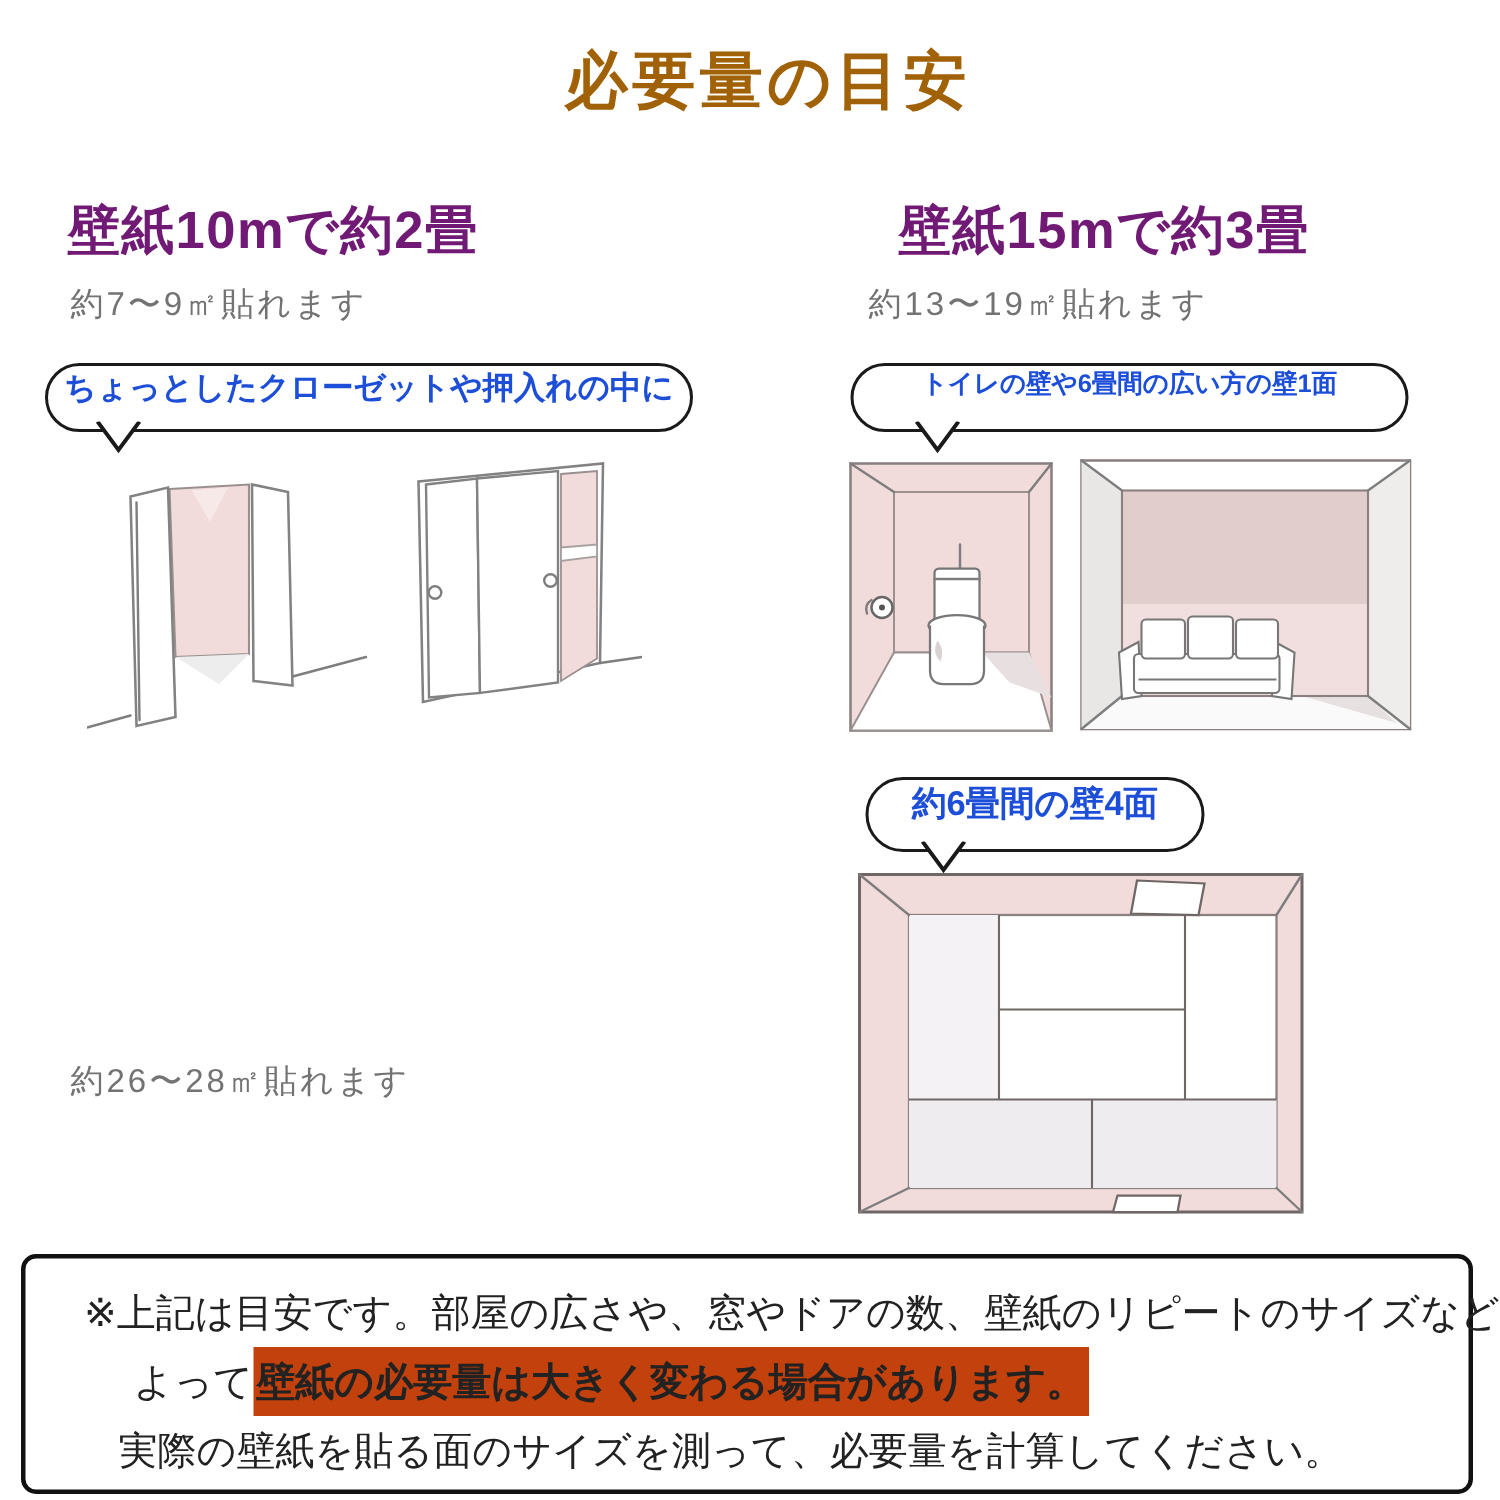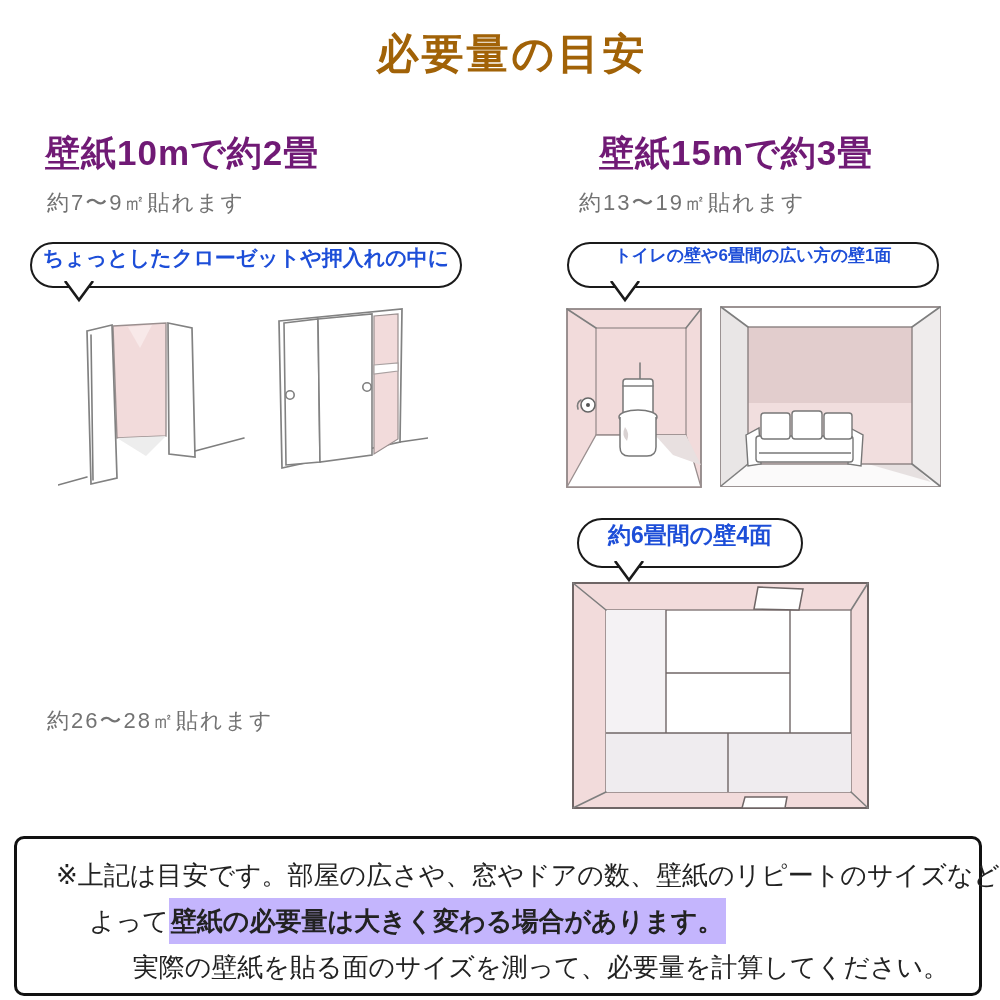--- a/index.html
+++ b/index.html
@@ -17,22 +17,22 @@
           display:flex;justify-content:center;
           font-weight:600;color:#1d4ed8;white-space:nowrap;}
   .bubble-closet{left:30px;top:242px;width:428px;height:42px;font-size:21px;}
   .bubble-toilet{left:567px;top:242px;width:368px;height:42px;font-size:17px;}
   .bubble-room4{left:577px;top:518px;width:222px;height:46px;font-size:23px;font-weight:bold;border-radius:26px;}
   .tail{position:absolute;width:36px;height:24px;z-index:3;}
   .notice-box{left:14px;top:836px;width:968px;height:160px;border:3px solid #111;
               border-radius:10px;box-sizing:border-box;padding:13px 30px 0 39px;
               font-size:26px;color:#222;line-height:46px;}
   .notice-line{white-space:nowrap;}
-  .indent1{padding-left:33px;} .indent2{padding-left:23px;text-align:right;}
-  .hl{background:#c4b5fd;font-weight:bold;padding:8px 2px;}
+  .indent1{padding-left:33px;} .indent2{padding-left:23px;}
+  .hl{background:#c2410c;font-weight:bold;padding:8px 2px;}
   svg .sk{stroke:#7e7e7e;stroke-width:1.6;fill:none;stroke-linecap:round;stroke-linejoin:round;}
 </style>
 </head>
 <body>
 
 <div class="page">
 
   <div class="abs page-title">必要量の目安</div>
 
   <div class="abs sec-heading h10">壁紙10mで約2畳</div>

